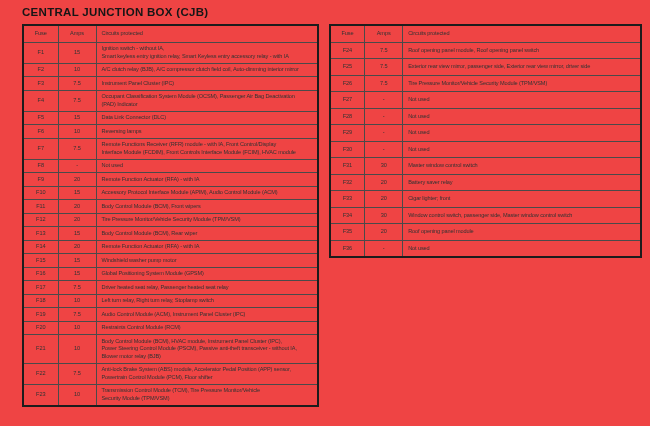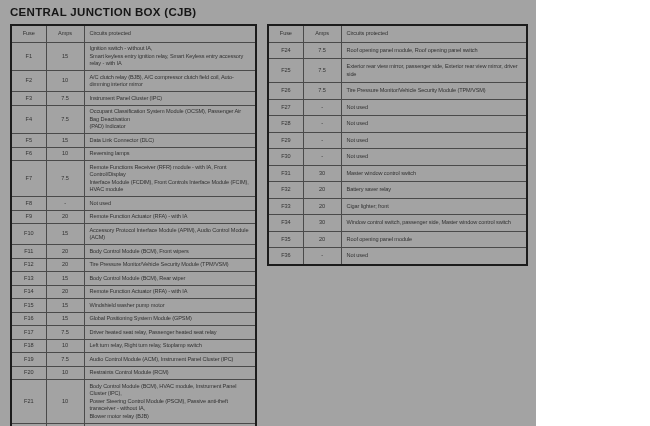--- a/index.html
+++ b/index.html
@@ -6,24 +6,24 @@
     margin: 0;
     padding: 0;
     background: #ffffff;
     width: 650px;
     height: 426px;
     overflow: hidden;
     font-family: "Liberation Sans", sans-serif;
   }
   .page {
     box-sizing: border-box;
-    width: 536px;
+    width: 650px;
     height: 426px;
-    padding: 4px 8px 0 10px;
-    background: #a3a3a3;
+    padding: 4px 8px 0 22px;
+    background: #ef4444;
   }
   .title {
     font-size: 11.5px;
     font-weight: bold;
     letter-spacing: 0.3px;
     color: #161616;
     margin: 2px 0 6px 0;
   }
   .tables {
     display: flex;

